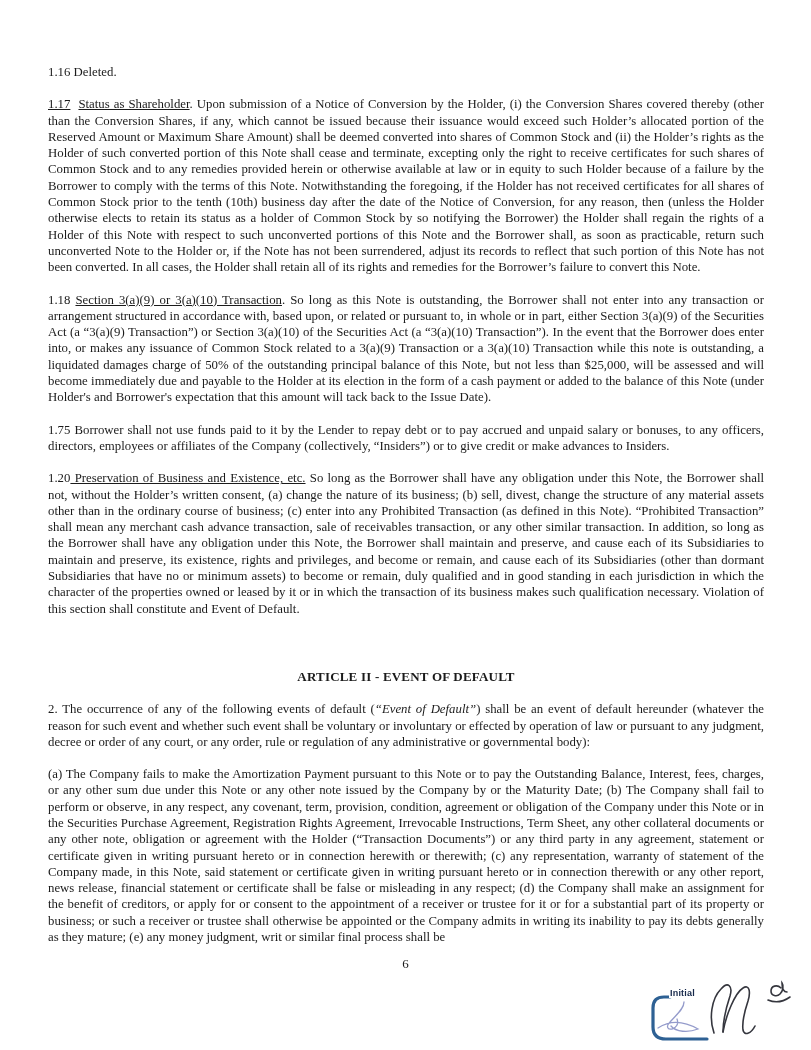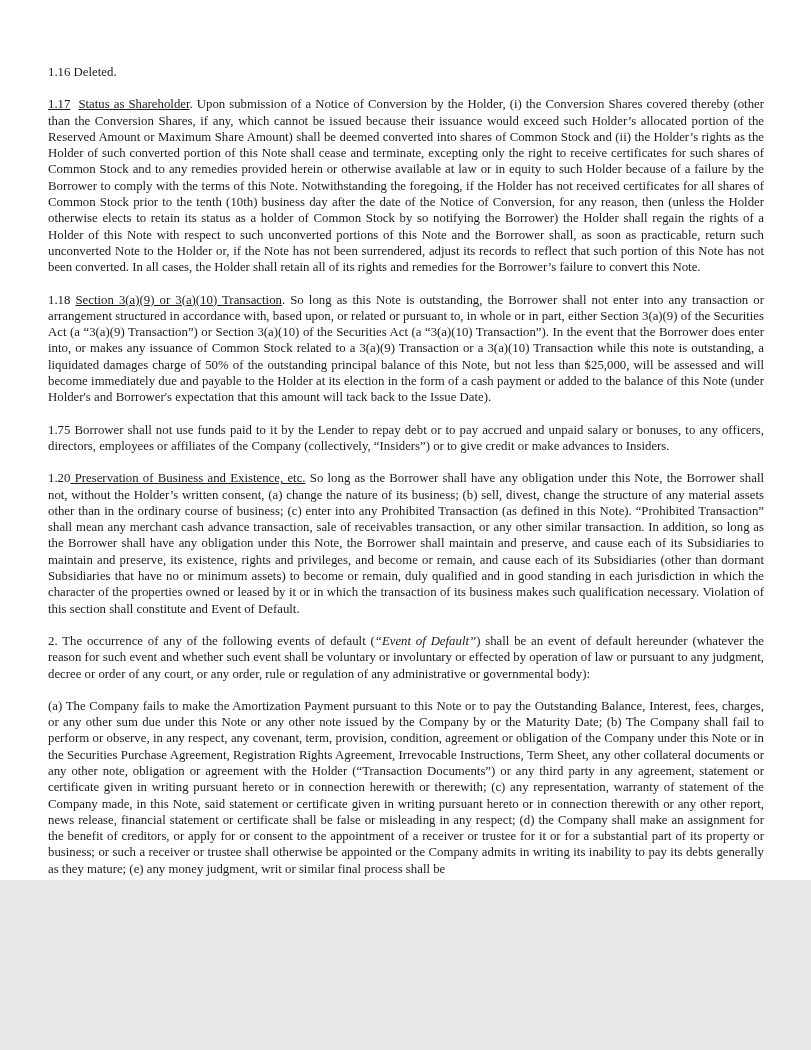--- a/index.html
+++ b/index.html
@@ -1,18 +1,18 @@
 <!DOCTYPE html>
 <html><head>
 <meta charset="utf-8">
 <style>
   html,body { margin:0; padding:0; background:#e8e8e8; }
   .page {
     position:relative;
-    width:811px; height:880px;
+    width:811px; height:1050px;
     margin:0 auto;
     background:#ffffff;
     overflow:hidden;
     font-family:"Liberation Serif", serif;
     color:#1b1b1b;
   }
   .content {
     position:absolute;
     left:48px; top:64px;
     width:716px;
@@ -71,20 +71,21 @@
     <p class="doc"><span>1.16 Deleted.</span></p>
 
     <p class="doc"><span class="u">1.17</span><span>&nbsp; </span><span class="u">Status as Shareholder</span><span>. Upon submission of a Notice of Conversion by the Holder, (i) the Conversion Shares covered thereby (other than the Conversion Shares, if any, which cannot be issued because their issuance would exceed such Holder’s allocated portion of the Reserved Amount or Maximum Share Amount) shall be deemed converted into shares of Common Stock and (ii) the Holder’s rights as the Holder of such converted portion of this Note shall cease and terminate, excepting only the right to receive certificates for such shares of Common Stock and to any remedies provided herein or otherwise available at law or in equity to such Holder because of a failure by the Borrower to comply with the terms of this Note. Notwithstanding the foregoing, if the Holder has not received certificates for all shares of Common Stock prior to the tenth (10th) business day after the date of the Notice of Conversion, for any reason, then (unless the Holder otherwise elects to retain its status as a holder of Common Stock by so notifying the Borrower) the Holder shall regain the rights of a Holder of this Note with respect to such unconverted portions of this Note and the Borrower shall, as soon as practicable, return such unconverted Note to the Holder or, if the Note has not been surrendered, adjust its records to reflect that such portion of this Note has not been converted. In all cases, the Holder shall retain all of its rights and remedies for the Borrower’s failure to convert this Note.</span></p>
 
     <p class="doc"><span>1.18 </span><span class="u">Section 3(a)(9) or 3(a)(10) Transaction</span><span>. So long as this Note is outstanding, the Borrower shall not enter into any transaction or arrangement structured in accordance with, based upon, or related or pursuant to, in whole or in part, either Section 3(a)(9) of the Securities Act (a “3(a)(9) Transaction”) or Section 3(a)(10) of the Securities Act (a “3(a)(10) Transaction”). In the event that the Borrower does enter into, or makes any issuance of Common Stock related to a 3(a)(9) Transaction or a 3(a)(10) Transaction while this note is outstanding, a liquidated damages charge of 50% of the outstanding principal balance of this Note, but not less than $25,000, will be assessed and will become immediately due and payable to the Holder at its election in the form of a cash payment or added to the balance of this Note (under Holder's and Borrower's expectation that this amount will tack back to the Issue Date).</span></p>
 
     <p class="doc"><span>1.75 Borrower shall not use funds paid to it by the Lender to repay debt or to pay accrued and unpaid salary or bonuses, to any officers, directors, employees or affiliates of the Company (collectively, “Insiders”) or to give credit or make advances to Insiders.</span></p>
 
     <p class="doc"><span>1.20</span><span class="u">&nbsp;Preservation of Business and Existence, etc.</span><span> So long as the Borrower shall have any obligation under this Note, the Borrower shall not, without the Holder’s written consent, (a) change the nature of its business; (b) sell, divest, change the structure of any material assets other than in the ordinary course of business; (c) enter into any Prohibited Transaction (as defined in this Note). “Prohibited Transaction” shall mean any merchant cash advance transaction, sale of receivables transaction, or any other similar transaction. In addition, so long as the Borrower shall have any obligation under this Note, the Borrower shall maintain and preserve, and cause each of its Subsidiaries to maintain and preserve, its existence, rights and privileges, and become or remain, and cause each of its Subsidiaries (other than dormant Subsidiaries that have no or minimum assets) to become or remain, duly qualified and in good standing in each jurisdiction in which the character of the properties owned or leased by it or in which the transaction of its business makes such qualification necessary. Violation of this section shall constitute and Event of Default.</span></p>
 
+    <div class="article-heading">ARTICLE II - EVENT OF DEFAULT</div>
 
     <p class="doc"><span>2. The occurrence of any of the following events of default (</span><span class="bi">“Event of Default”</span><span>) shall be an event of default hereunder (whatever the reason for such event and whether such event shall be voluntary or involuntary or effected by operation of law or pursuant to any judgment, decree or order of any court, or any order, rule or regulation of any administrative or governmental body):</span></p>
 
     <p class="doc"><span>(a) The Company fails to make the Amortization Payment pursuant to this Note or to pay the Outstanding Balance, Interest, fees, charges, or any other sum due under this Note or any other note issued by the Company by or the Maturity Date; (b) The Company shall fail to perform or observe, in any respect, any covenant, term, provision, condition, agreement or obligation of the Company under this Note or in the Securities Purchase Agreement, Registration Rights Agreement, Irrevocable Instructions, Term Sheet, any other collateral documents or any other note, obligation or agreement with the Holder (“Transaction Documents”) or any third party in any agreement, statement or certificate given in writing pursuant hereto or in connection herewith or therewith; (c) any representation, warranty of statement of the Company made, in this Note, said statement or certificate given in writing pursuant hereto or in connection therewith or any other report, news release, financial statement or certificate shall be false or misleading in any respect; (d) the Company shall make an assignment for the benefit of creditors, or apply for or consent to the appointment of a receiver or trustee for it or for a substantial part of its property or business; or such a receiver or trustee shall otherwise be appointed or the Company admits in writing its inability to pay its debts generally as they mature; (e) any money judgment, writ or similar final process shall be</span></p>
 
   </div>
 
   <div class="page-number">6</div>
 
   <div class="initial-field">

